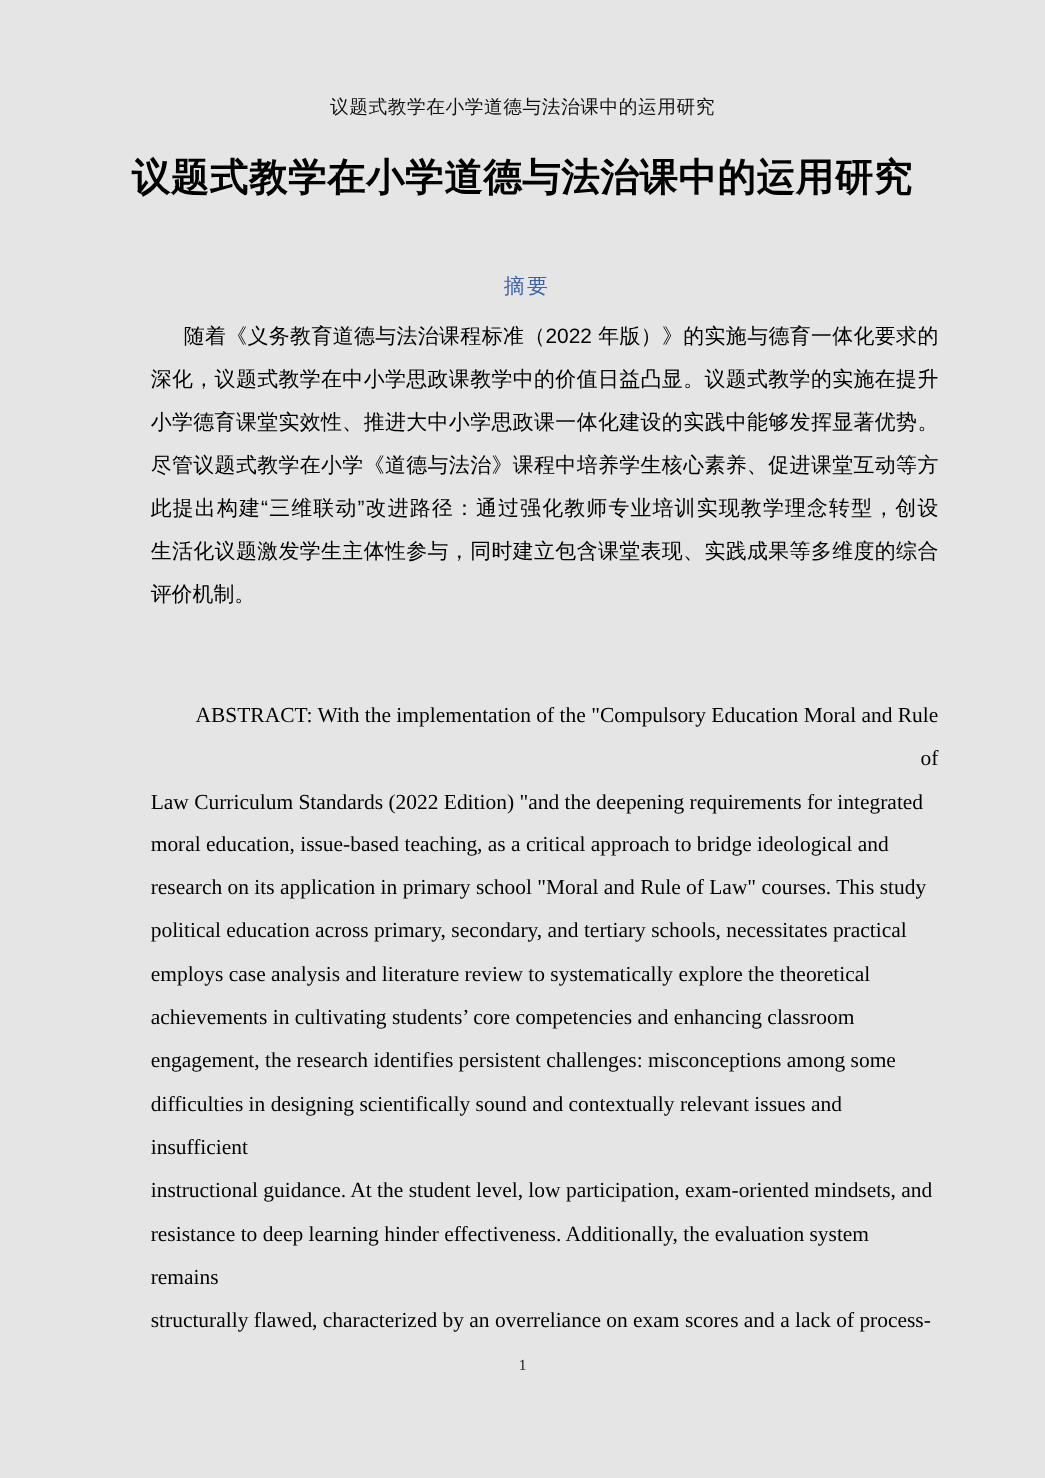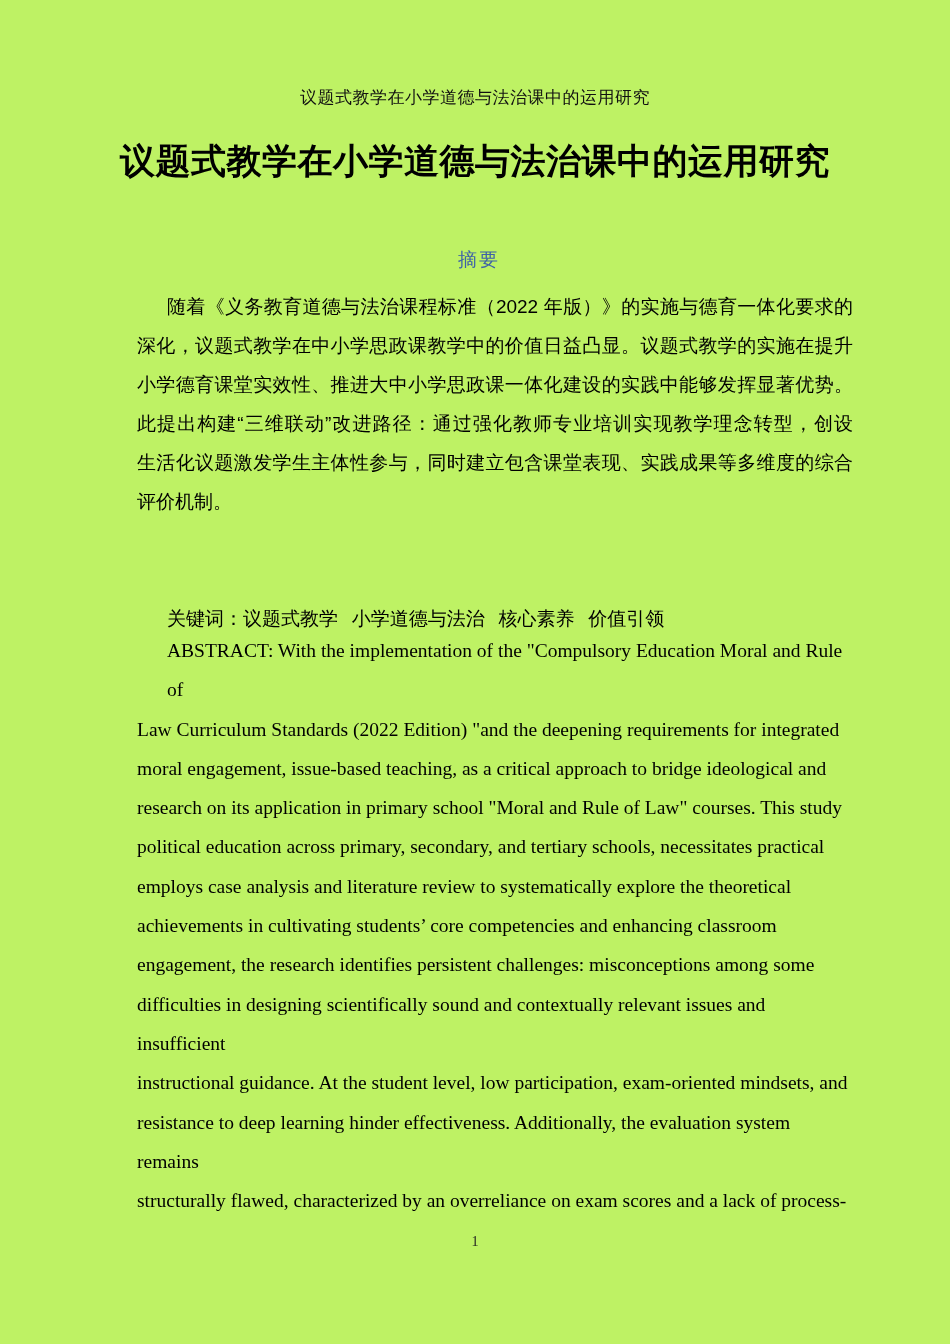--- a/index.html
+++ b/index.html
@@ -1,21 +1,21 @@
 <!DOCTYPE html>
 <html><head>
 <meta charset="utf-8">
 <style>
   * { margin: 0; padding: 0; box-sizing: border-box; }
   html, body { background: #ffffff; }
   .page {
     position: relative;
     width: 950px;
     height: 1344px;
-    background: #bef264;
+    background: #e5e5e5;
     overflow: hidden;
     font-family: "Liberation Serif", "DejaVu Serif", serif;
     color: #000000;
   }
   .running-header {
     position: absolute;
     top: 86px;
     left: 0;
     width: 100%;
     text-align: center;
@@ -75,21 +75,21 @@
   .en-abstract {
     position: absolute;
     top: 631px;
     left: 137px;
     width: 716px;
     font-size: 19.5px;
     line-height: 39.3px;
     text-align: left;
     font-family: "Liberation Serif", "DejaVu Serif", serif;
   }
-  .en-abstract .line:first-child { padding-left: 30px; }
+  .en-abstract .line:first-child { padding-left: 30px; text-align: right; }
   .page-number {
     position: absolute;
     top: 1234px;
     left: 0;
     width: 100%;
     text-align: center;
     font-size: 14px;
     color: #222222;
     font-family: "Liberation Serif", "DejaVu Serif", serif;
   }
@@ -102,31 +102,31 @@
   <div class="running-header">议题式教学在小学道德与法治课中的运用研究</div>
 
   <h1 class="doc-title">议题式教学在小学道德与法治课中的运用研究</h1>
 
   <div class="abstract-label" style="color: rgb(62, 98, 168);">摘要</div>
 
   <div class="cn-abstract">
       <div class="line">随着《义务教育道德与法治课程标准（2022 年版）》的实施与德育一体化要求的</div>
       <div class="line">深化，议题式教学在中小学思政课教学中的价值日益凸显。议题式教学的实施在提升</div>
       <div class="line">小学德育课堂实效性、推进大中小学思政课一体化建设的实践中能够发挥显著优势。</div>
+      <div class="line">尽管议题式教学在小学《道德与法治》课程中培养学生核心素养、促进课堂互动等方</div>
       <div class="line">此提出构建“三维联动”改进路径：通过强化教师专业培训实现教学理念转型，创设</div>
       <div class="line">生活化议题激发学生主体性参与，同时建立包含课堂表现、实践成果等多维度的综合</div>
       <div class="line">评价机制。</div>
     </div>
 
-  <div class="keywords">关键词：议题式教学 小学道德与法治 核心素养 价值引领</div>
 
   <div class="en-abstract">
       <div class="line">ABSTRACT: With the implementation of the "Compulsory Education Moral and Rule of</div>
       <div class="line">Law Curriculum Standards (2022 Edition) "and the deepening requirements for integrated</div>
-      <div class="line">moral engagement, issue-based teaching, as a critical approach to bridge ideological and</div>
+      <div class="line">moral education, issue-based teaching, as a critical approach to bridge ideological and</div>
       <div class="line">research on its application in primary school "Moral and Rule of Law" courses. This study</div>
       <div class="line">political education across primary, secondary, and tertiary schools, necessitates practical</div>
       <div class="line">employs case analysis and literature review to systematically explore the theoretical</div>
       <div class="line">achievements in cultivating students’ core competencies and enhancing classroom</div>
       <div class="line">engagement, the research identifies persistent challenges: misconceptions among some</div>
       <div class="line">difficulties in designing scientifically sound and contextually relevant issues and insufficient</div>
       <div class="line">instructional guidance. At the student level, low participation, exam-oriented mindsets, and</div>
       <div class="line">resistance to deep learning hinder effectiveness. Additionally, the evaluation system remains</div>
       <div class="line">structurally flawed, characterized by an overreliance on exam scores and a lack of process-</div>
     </div>

